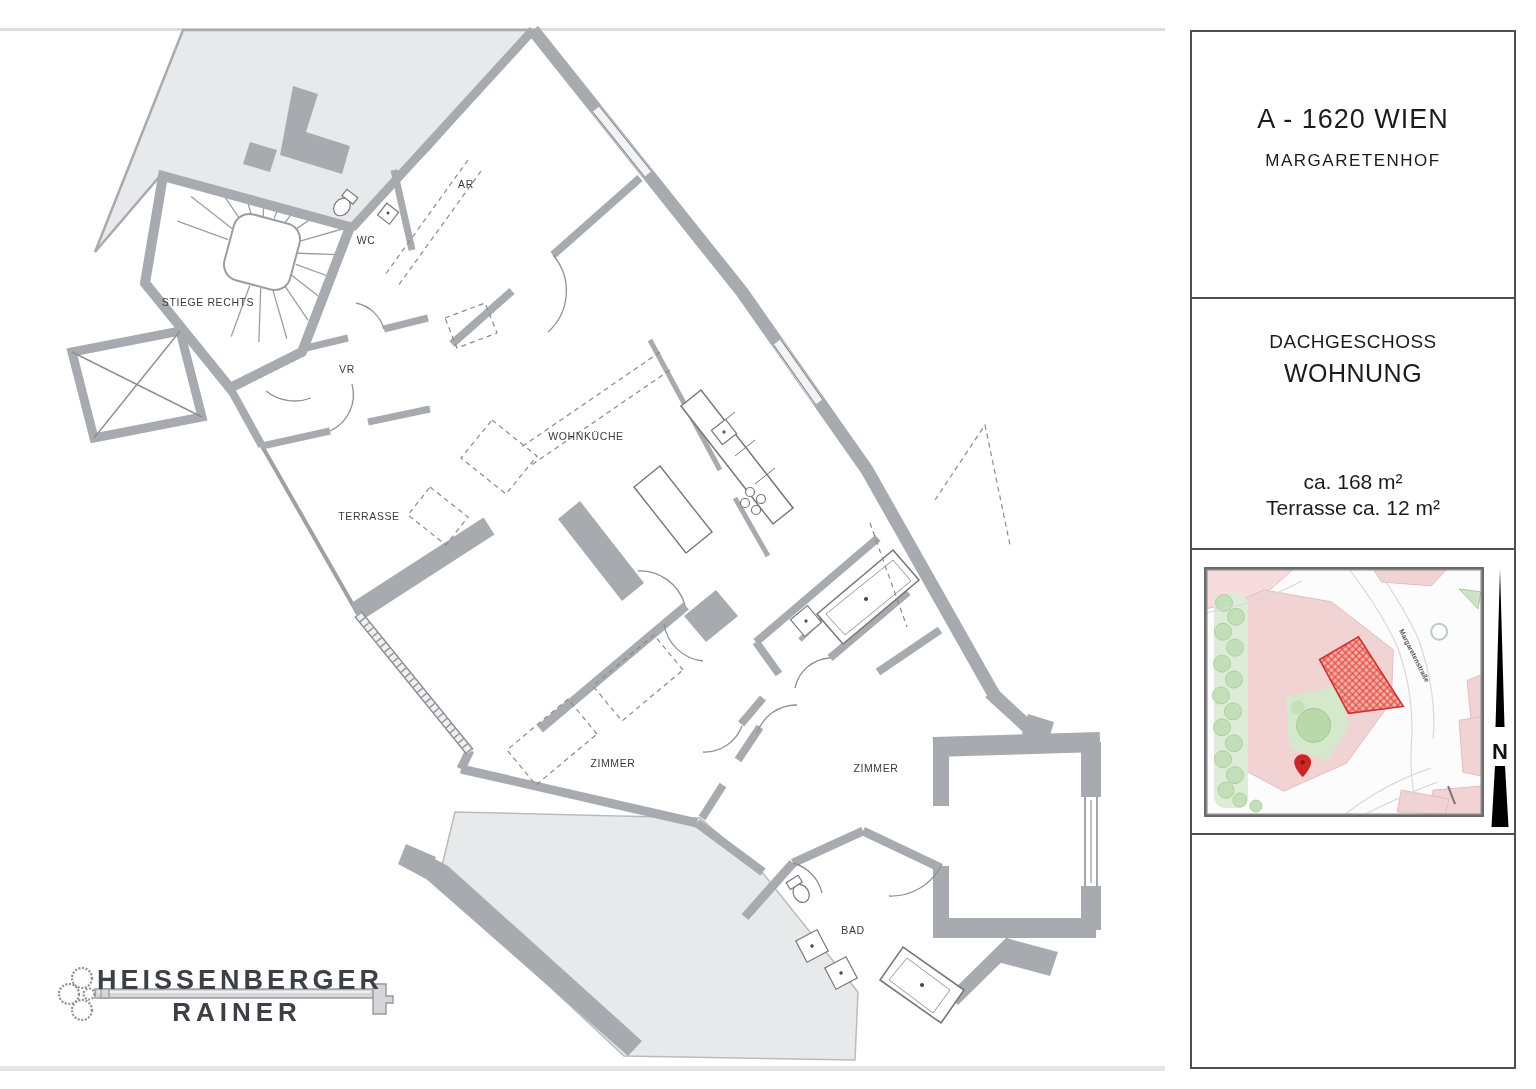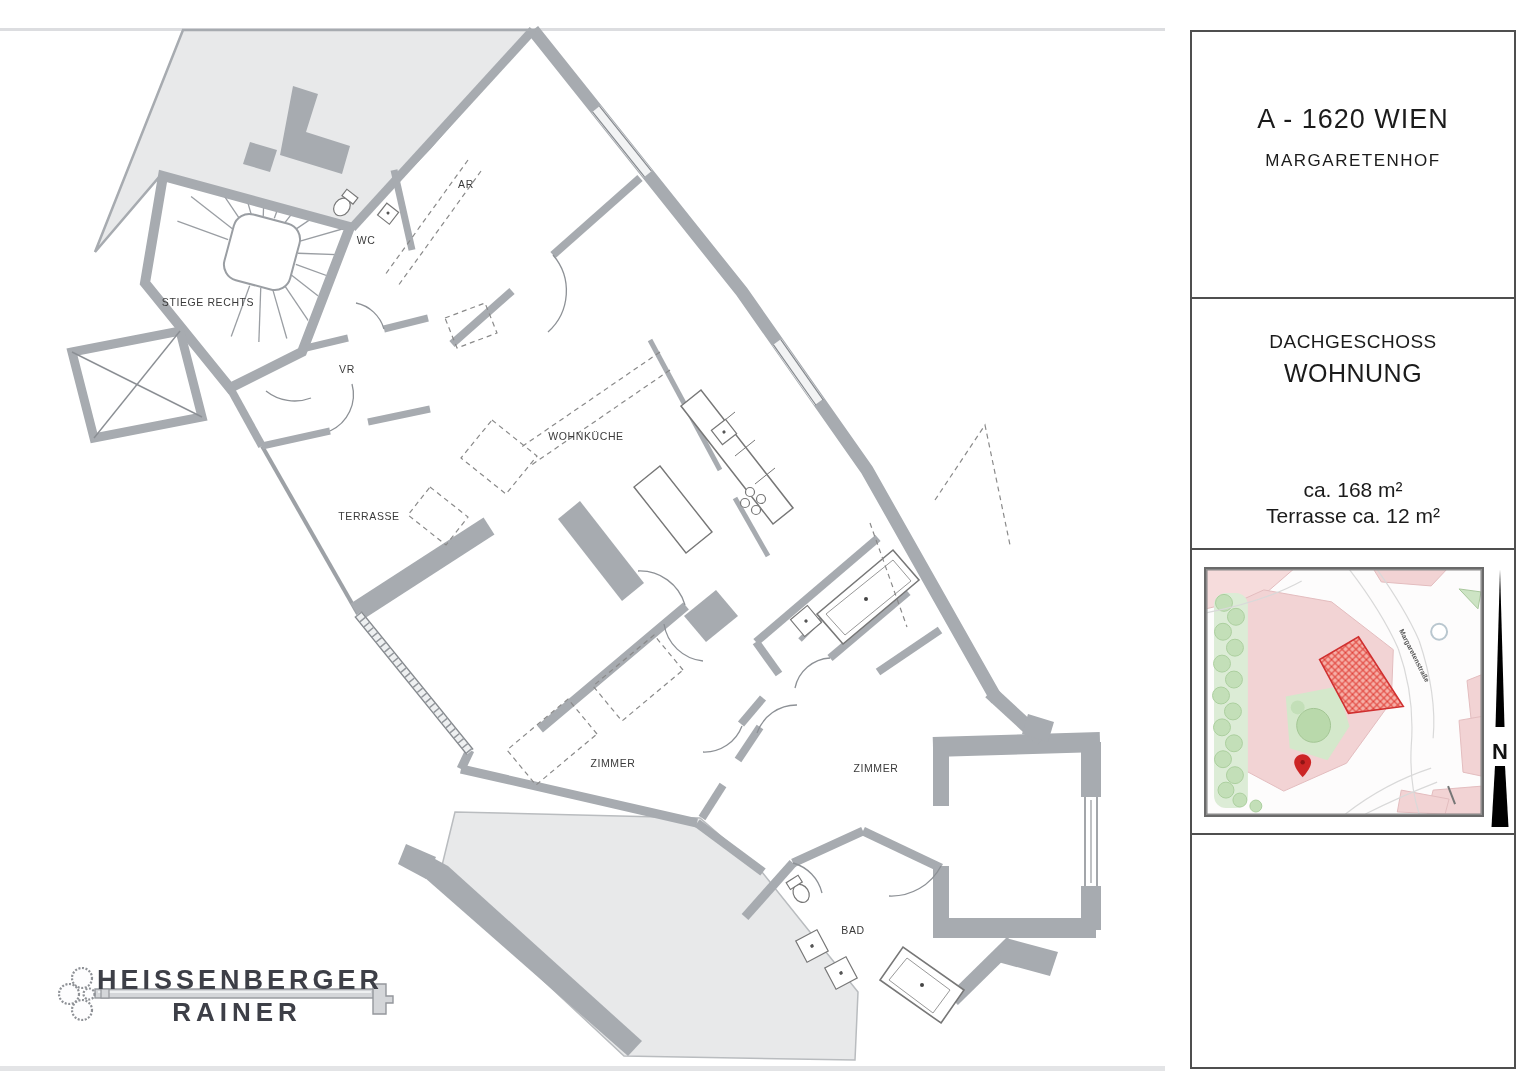--- a/index.html
+++ b/index.html
@@ -10,21 +10,21 @@
   
   .panel{position:absolute;left:1190px;top:30px;width:326px;height:1039px;
          border:2px solid #4f4f4f;background:#fff;box-sizing:border-box;color:#1b1b1b;}
   .sec{position:relative;box-sizing:border-box;text-align:center;}
   .s1{height:267px;border-bottom:2px solid #4f4f4f;}
   .s1 .l1{padding-top:72px;font-size:27px;letter-spacing:1px;}
   .s1 .l2{padding-top:16px;font-size:17px;letter-spacing:1.5px;}
   .s2{height:251px;border-bottom:2px solid #4f4f4f;}
   .s2 .l1{padding-top:32px;font-size:19px;letter-spacing:.5px;}
   .s2 .l2{padding-top:6px;font-size:25px;letter-spacing:.5px;}
-  .s2 .areas{position:absolute;left:0;right:0;bottom:20px;}
+  .s2 .areas{position:absolute;left:0;right:0;bottom:28px;}
   .s2 .a1,.s2 .a2{font-size:21px;}
   .s2 .a2{margin-top:2px;}
   .s3{height:285px;border-bottom:2px solid #4f4f4f;}
   .map{position:absolute;left:12px;top:17px;width:276px;height:246px;border:2px solid #6a6a6a;background:#fff;}
   .north{position:absolute;right:3px;top:17px;}
   .s4{height:226px;}
 </style>
 </head>
 <body>
 

